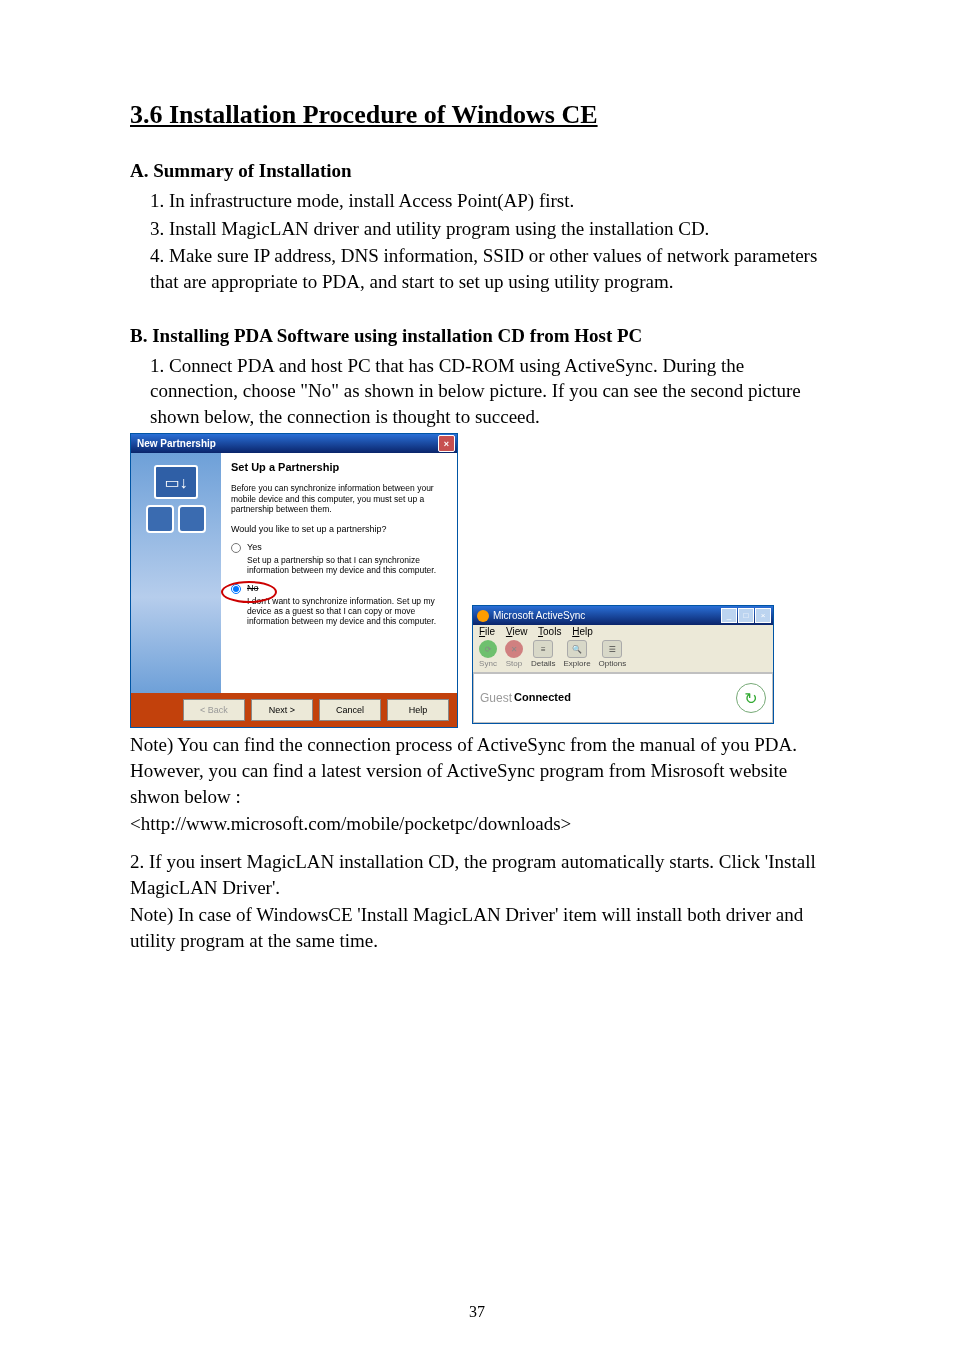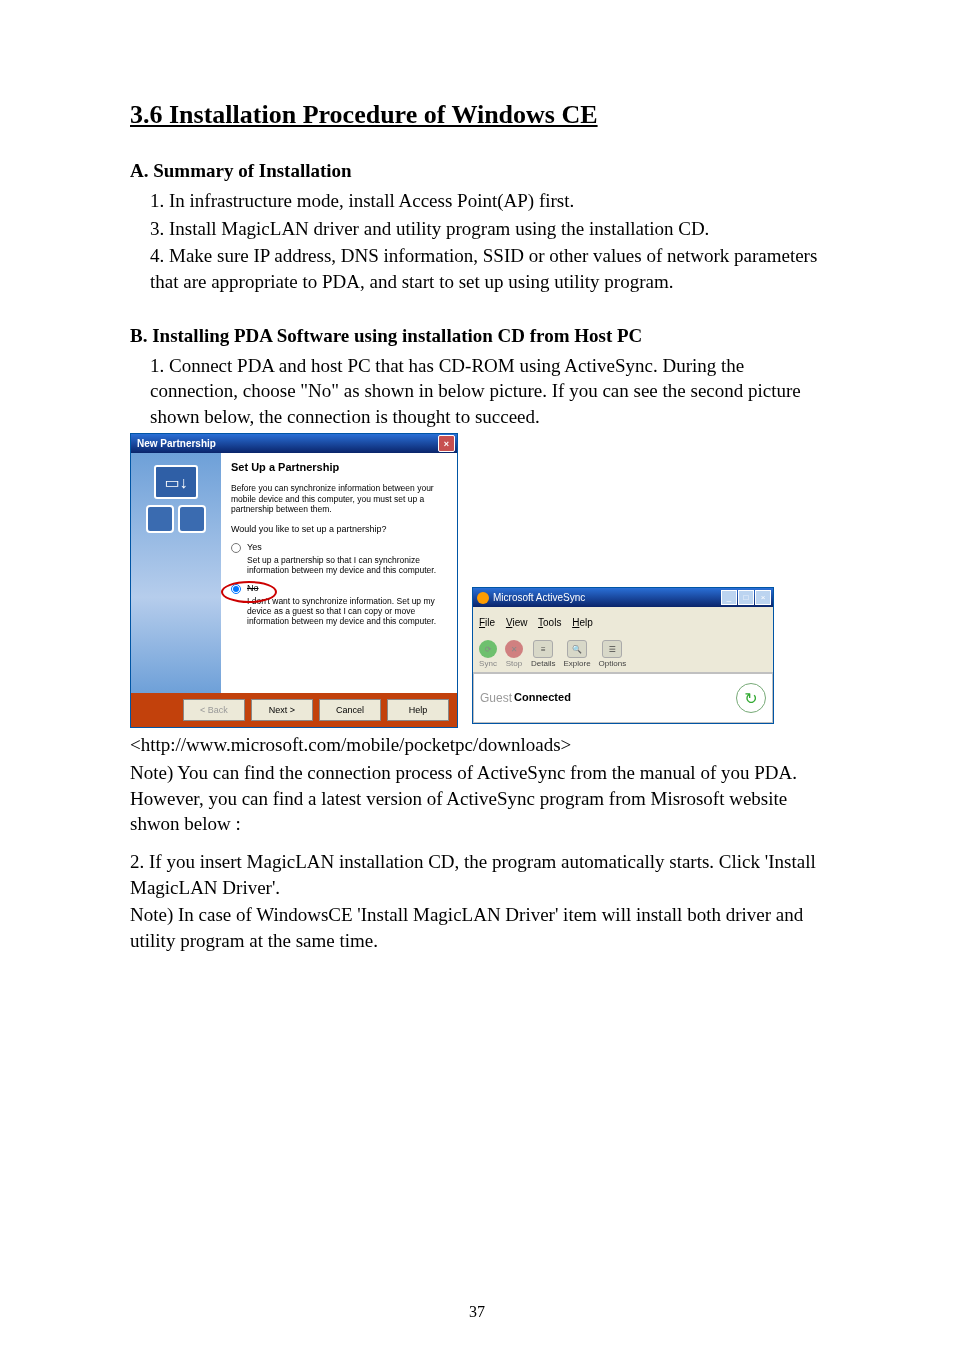--- a/index.html
+++ b/index.html
@@ -176,21 +176,21 @@
   .as-title-btns { display: flex; gap: 1px; }
   .as-title-btns span {
     width: 14px; height: 13px;
     background: #bcd4f0;
     border: 1px solid #fff;
     display: flex; align-items: center; justify-content: center;
     font-size: 8px;
   }
   .as-menu {
     background: #ece9d8;
-    padding: 10px 6px;
+    padding: 1px 6px;
     font-size: 10px;
   }
   .as-menu span { margin-right: 8px; }
   .as-menu span u { text-decoration: underline; }
   .as-toolbar {
     display: flex;
     gap: 8px;
     padding: 2px 6px 4px 6px;
     background: #ece9d8;
     border-bottom: 1px solid #c0c0c0;
@@ -342,22 +342,22 @@
         <div class="left">
           <div>Guest</div>
           <div class="connected">Connected</div>
         </div>
         <div class="sync-icon">↻</div>
       </div>
     </div>
 
   </div>
 
+  <div class="body-text-flush">Note) You can find the connection process of ActiveSync from the manual of you PDA. However, you can find a latest version of ActiveSync program from Misrosoft website shwon below :</div>
   <div class="body-text-flush">&lt;http://www.microsoft.com/mobile/pocketpc/downloads&gt;</div>
-  <div class="body-text-flush">Note) You can find the connection process of ActiveSync from the manual of you PDA. However, you can find a latest version of ActiveSync program from Misrosoft website shwon below :</div>
 
   <div class="spacer-sm"></div>
 
   <div class="body-text-flush">2. If you insert MagicLAN installation CD, the program automatically starts. Click 'Install MagicLAN Driver'.</div>
   <div class="body-text-flush">Note) In case of WindowsCE 'Install MagicLAN Driver' item will install both driver and utility program at the same time.</div>
 
   <div class="page-number">37</div>
 </div>
 
 </body></html>

